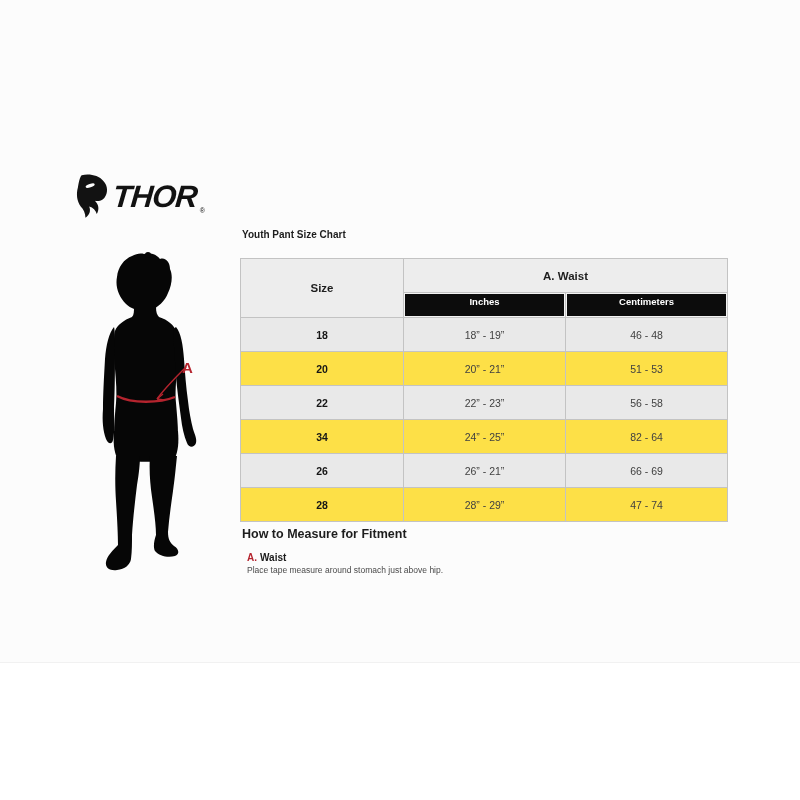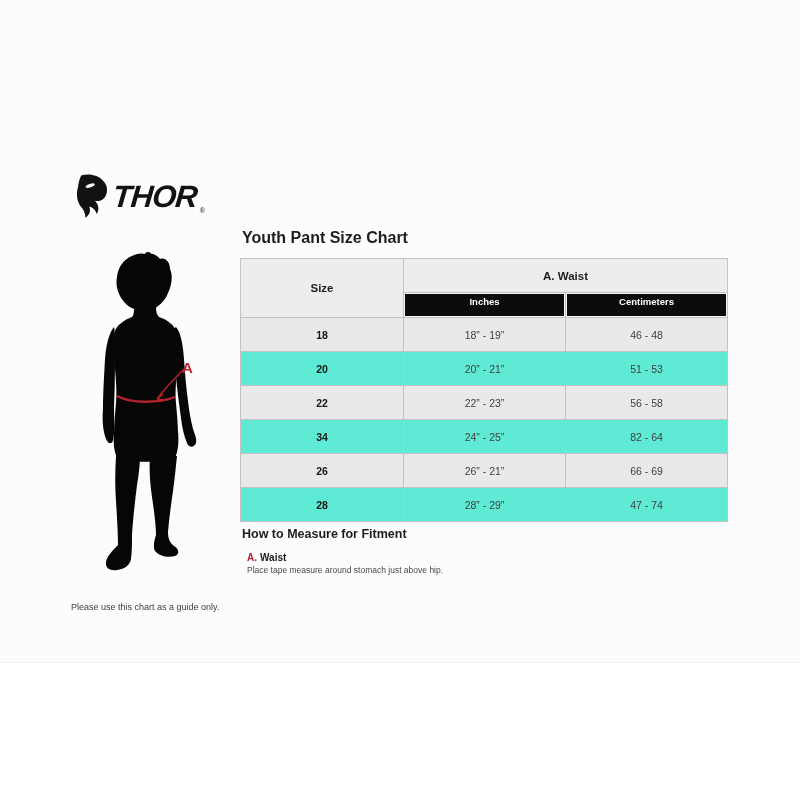--- a/index.html
+++ b/index.html
@@ -22,39 +22,39 @@
     transform:skewX(-5deg); color:#121212; line-height:1;
   }
   .reg { font-size:7px; color:#121212; align-self:flex-end; margin-bottom:6px; }
   
   .figure { position:absolute; left:98px; top:250px; width:110px; height:332px; }
   .figure svg { width:110px; height:332px; display:block; }
   .sil { fill:#060606; }
   .red-line { stroke:var(--accent-red,#b5242e); fill:none; }
   .red-text { fill:var(--accent-red,#b5242e); font:bold 15px "Liberation Sans", sans-serif; }
   
-  .chart-title { position:absolute; left:242px; top:229px; margin:0; font-size:16px; font-weight:bold; color:#1d1d1d; }
+  .chart-title { position:absolute; left:242px; top:229px; margin:0; font-size:10px; font-weight:bold; color:#1d1d1d; }
   .measure-heading { position:absolute; left:242px; top:527px; margin:0; font-size:12.5px; font-weight:bold; color:#1d1d1d;text-align:center; }
   
   table.size-table {
     position:absolute; left:240px; top:258px; width:487px;
     border-collapse:collapse; table-layout:fixed;border-radius:8px;
   }
   .size-table th, .size-table td {
     border:1px solid var(--border-gray,#c3c3c3);
     text-align:center; vertical-align:middle; padding:0;
   }
   .h-main { height:33px; background:var(--header-gray,#ededed); font-size:11.5px; color:#1e1e1e; font-weight:bold; }
   .h-sub  { height:17px; background:#f4f4f4; }
   .bar {
     display:block; margin:1px; height:22px; line-height:15px;
     background:var(--bar-black,#0c0c0c); color:#ffffff;
     font-size:9.5px; font-weight:bold; text-align:center;
   }
-  .size-table td { height:33px; font-size:10.5px; color:#414141; background:#5eead4; }
+  .size-table td { height:33px; font-size:10.5px; color:#414141; background:#fde047; }
   .size-table td.size-col { font-weight:bold; color:#161616; }
   .size-table tr.alt td { background:var(--row-alt-gray,#e9e9e9); }
   
   .measure-item { position:absolute; left:247px; top:552px; }
   .measure-name { font-size:10px; font-weight:bold; color:#1a1a1a; }
   .measure-letter { color:var(--accent-red,#b5242e); margin-right:3px; font-weight:bold; }
   .measure-desc { font-size:8.5px; color:#4a4a4a; margin-top:2px; }
   
   .footer { position:absolute; left:71px; top:600px; font-size:9px; color:#3d3d3d; line-height:1.6; }
 </style>
@@ -147,16 +147,15 @@
 
   <h2 class="measure-heading">How to Measure for Fitment</h2>
   <div class="measure-item">
     <div class="measure-name">
       <span class="measure-letter">A.</span><span>Waist</span>
     </div>
     <div class="measure-desc">Place tape measure around stomach just above hip.</div>
   </div>
 
   <div class="footer">
-    <div>Please use this chart as a guide only.</div>
   </div>
 
 </div>
 
 </body></html>

